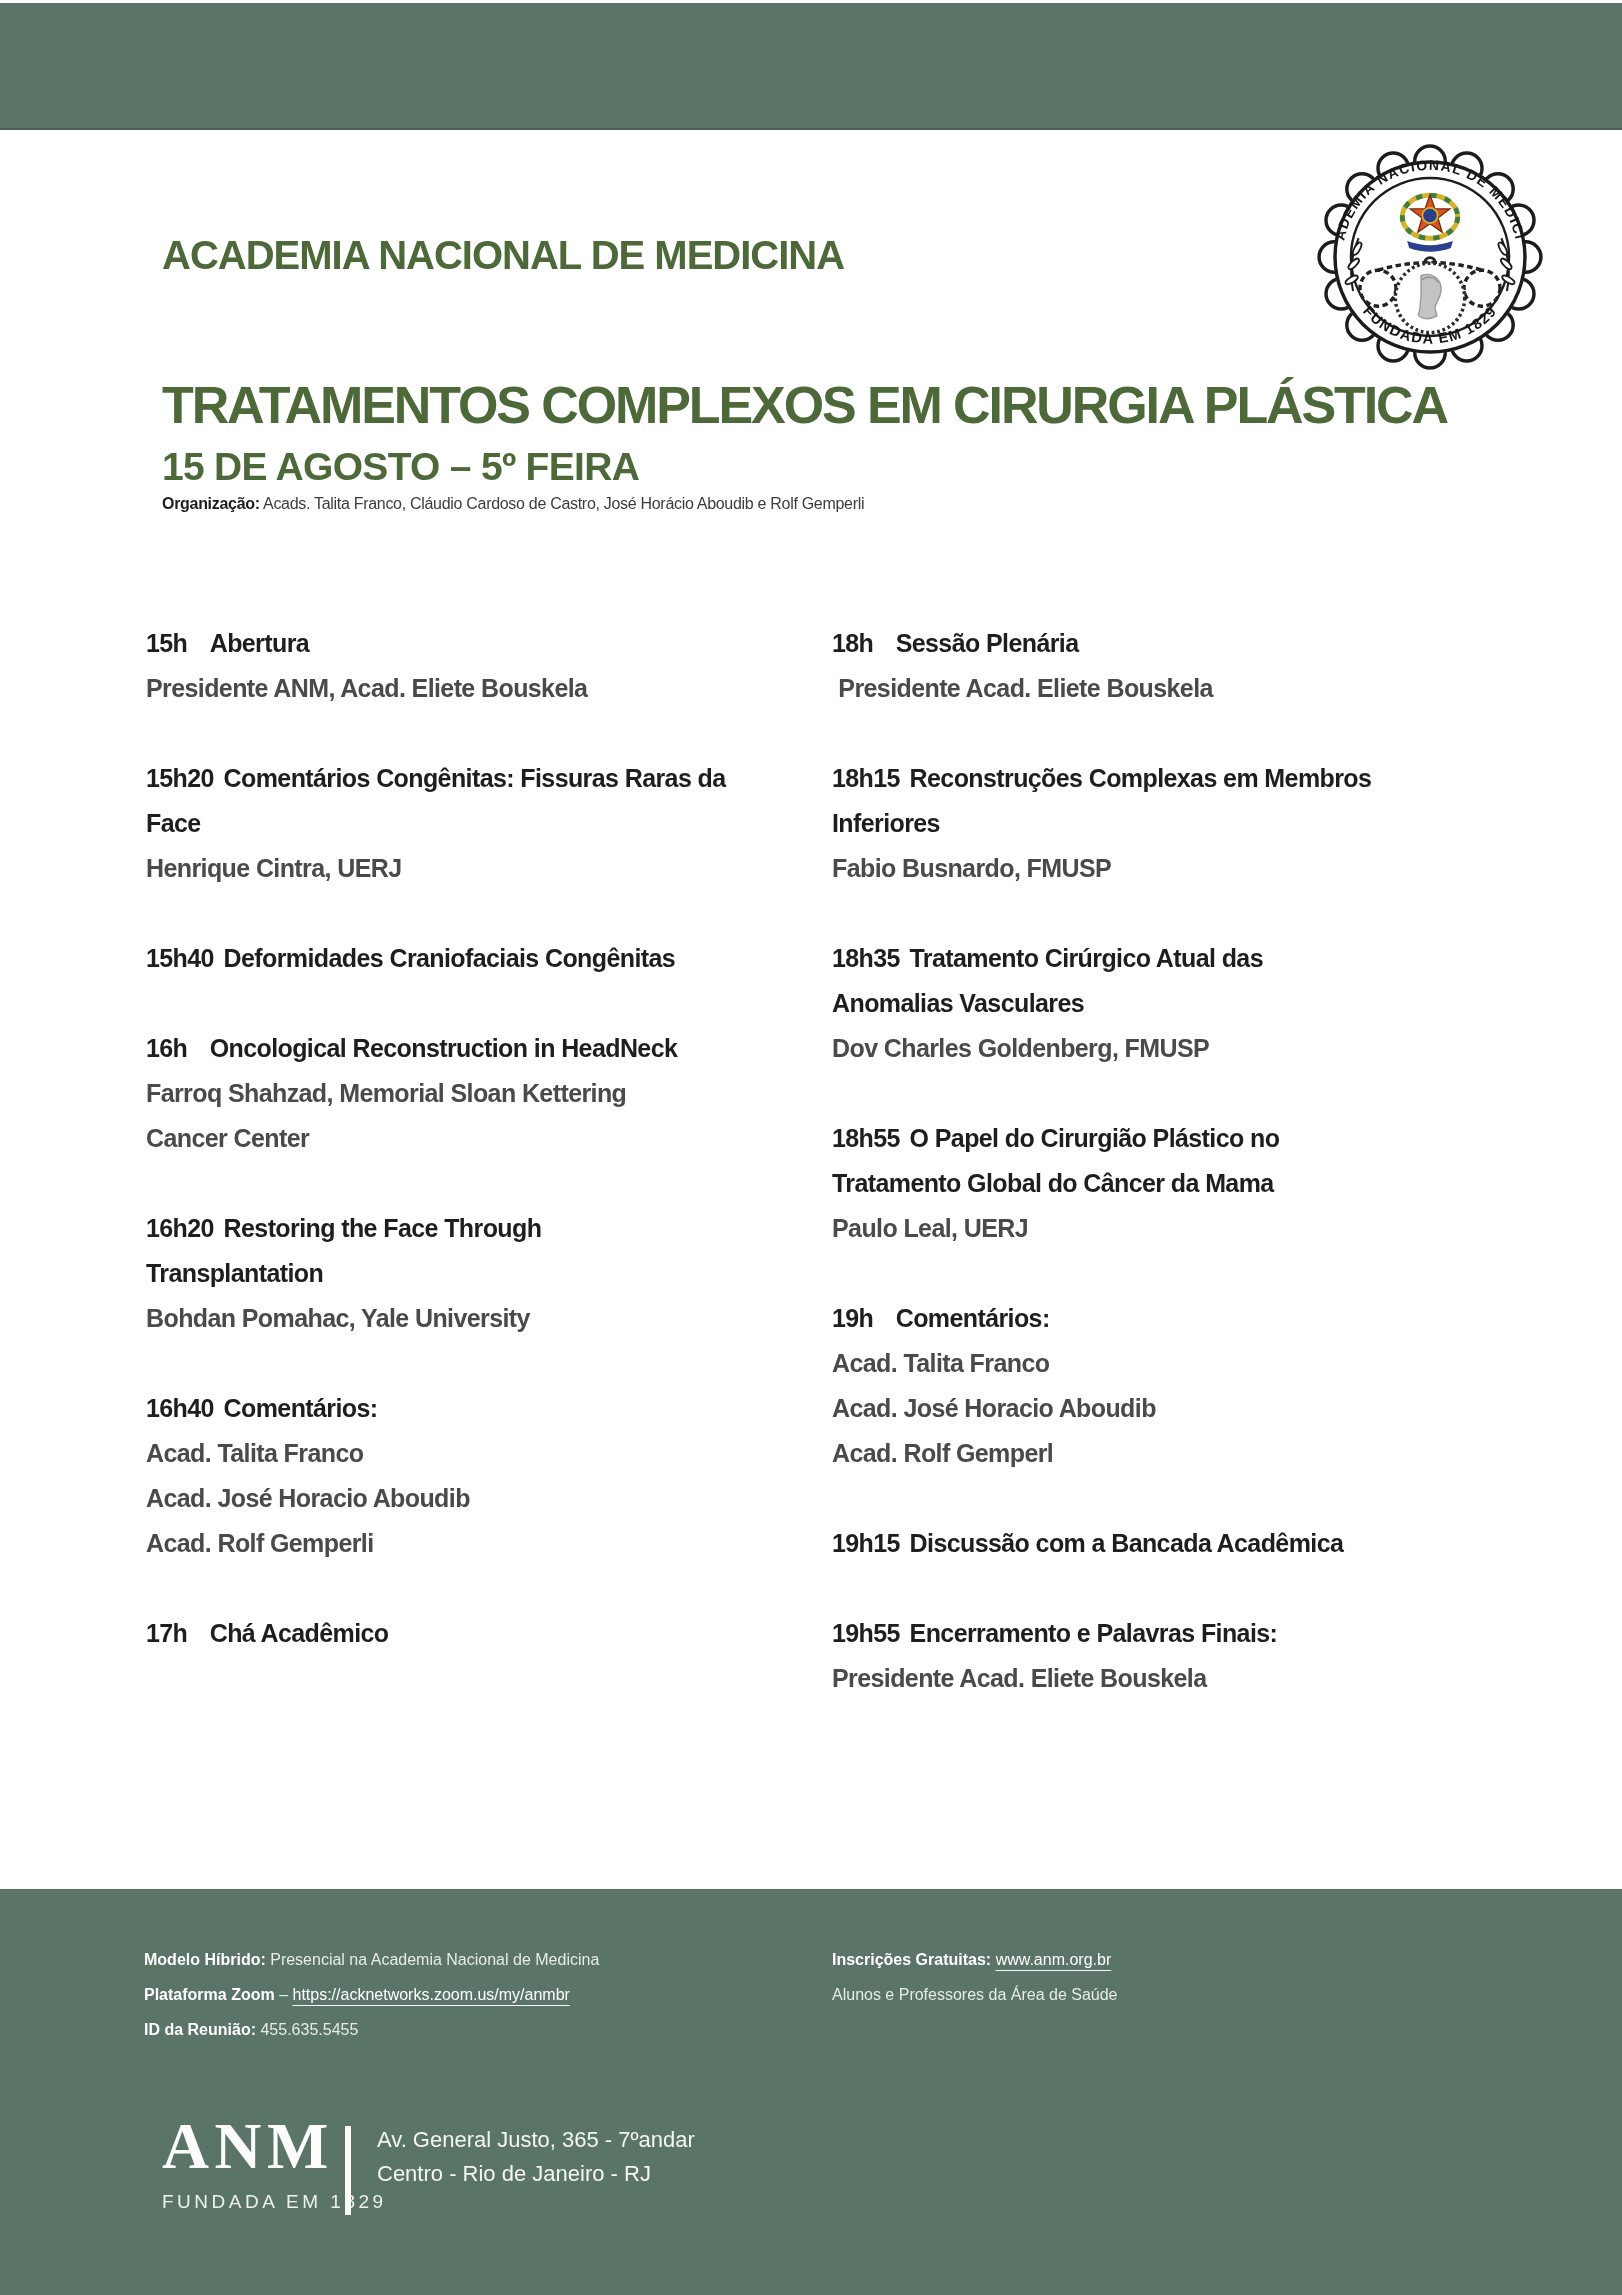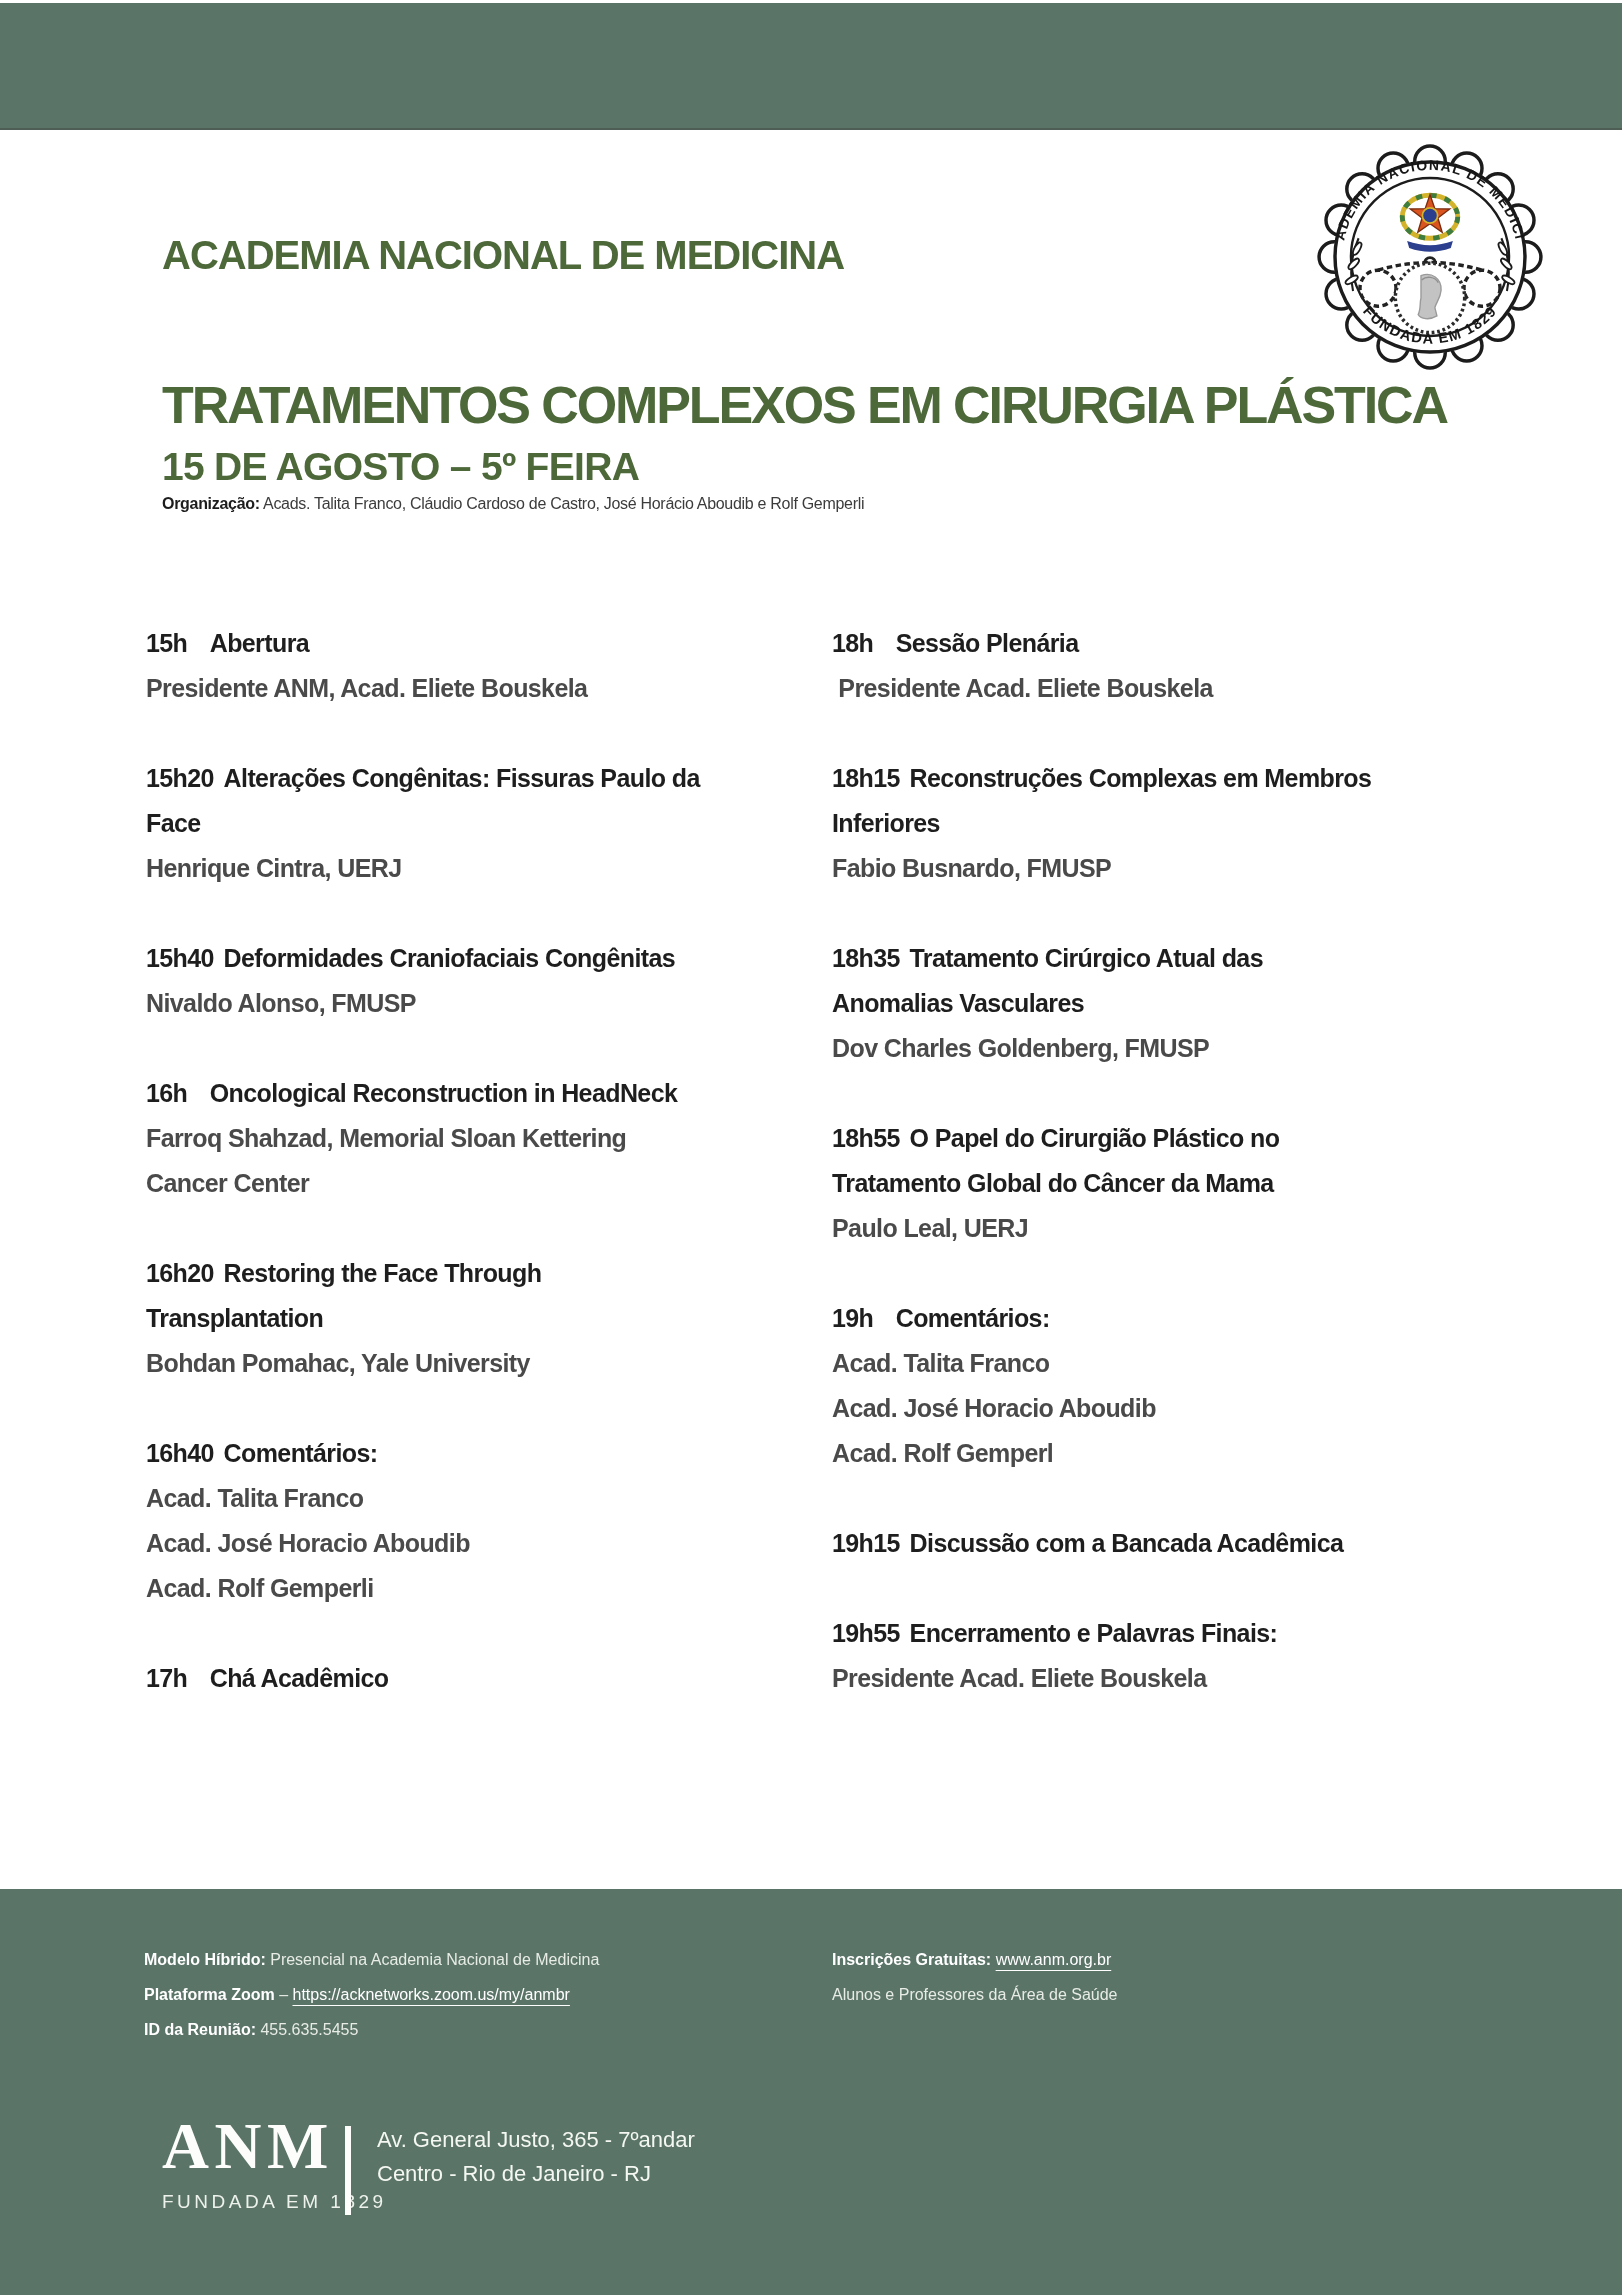--- a/index.html
+++ b/index.html
@@ -119,35 +119,32 @@
 
     <div class="entry">
       <div class="tline"><span class="time">15h</span><span>Abertura</span></div>
       <div class="cont"></div>
       <div class="speakers">
         <div>Presidente ANM, Acad. Eliete Bouskela</div>
       </div>
     </div>
 
     <div class="entry">
-      <div class="tline"><span class="time">15h20</span><span>Alterações Congênitas: Fissuras Paulo da</span></div>
+      <div class="tline"><span class="time">15h20</span><span>Comentários Congênitas: Fissuras Raras da</span></div>
       <div class="cont">
         <div>Face</div>
       </div>
       <div class="speakers">
         <div>Henrique Cintra, UERJ</div>
       </div>
     </div>
 
     <div class="entry">
       <div class="tline"><span class="time">15h40</span><span>Deformidades Craniofaciais Congênitas</span></div>
       <div class="cont"></div>
-      <div class="speakers">
-        <div>Nivaldo Alonso, FMUSP</div>
-      </div>
     </div>
 
     <div class="entry">
       <div class="tline"><span class="time">16h</span><span>Oncological Reconstruction in HeadNeck</span></div>
       <div class="cont"></div>
       <div class="speakers">
         <div>Farroq Shahzad, Memorial Sloan Kettering</div>
         <div>Cancer Center</div>
       </div>
     </div>

